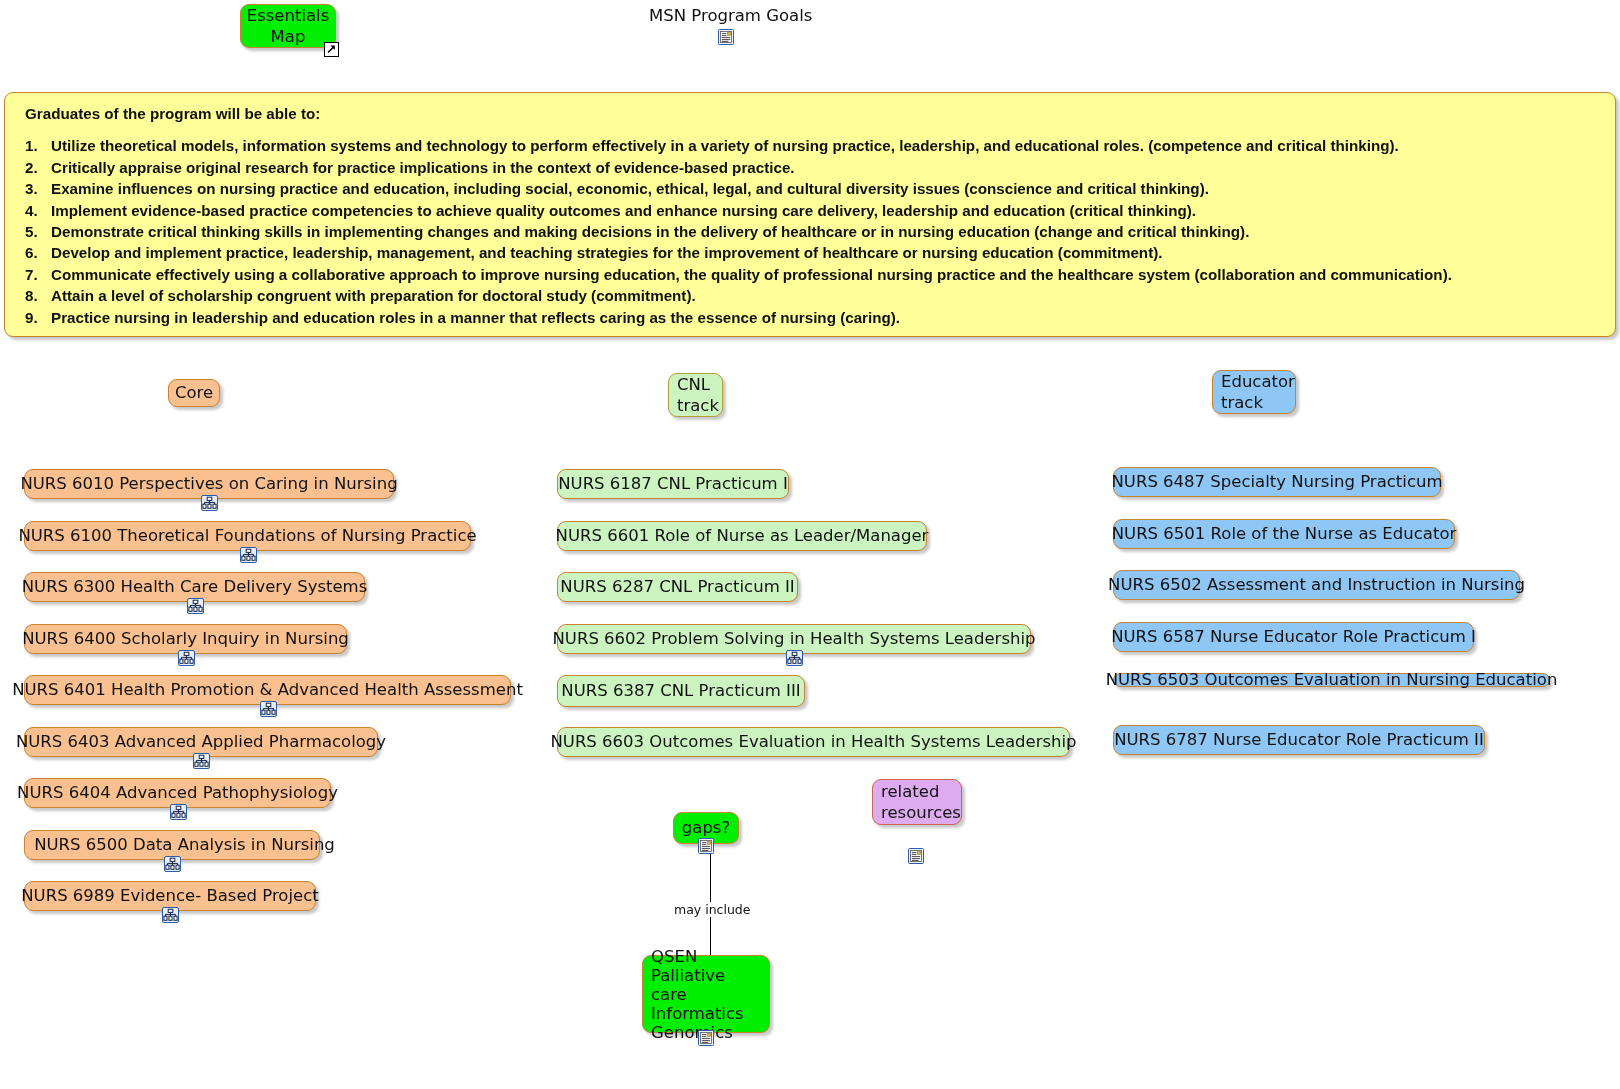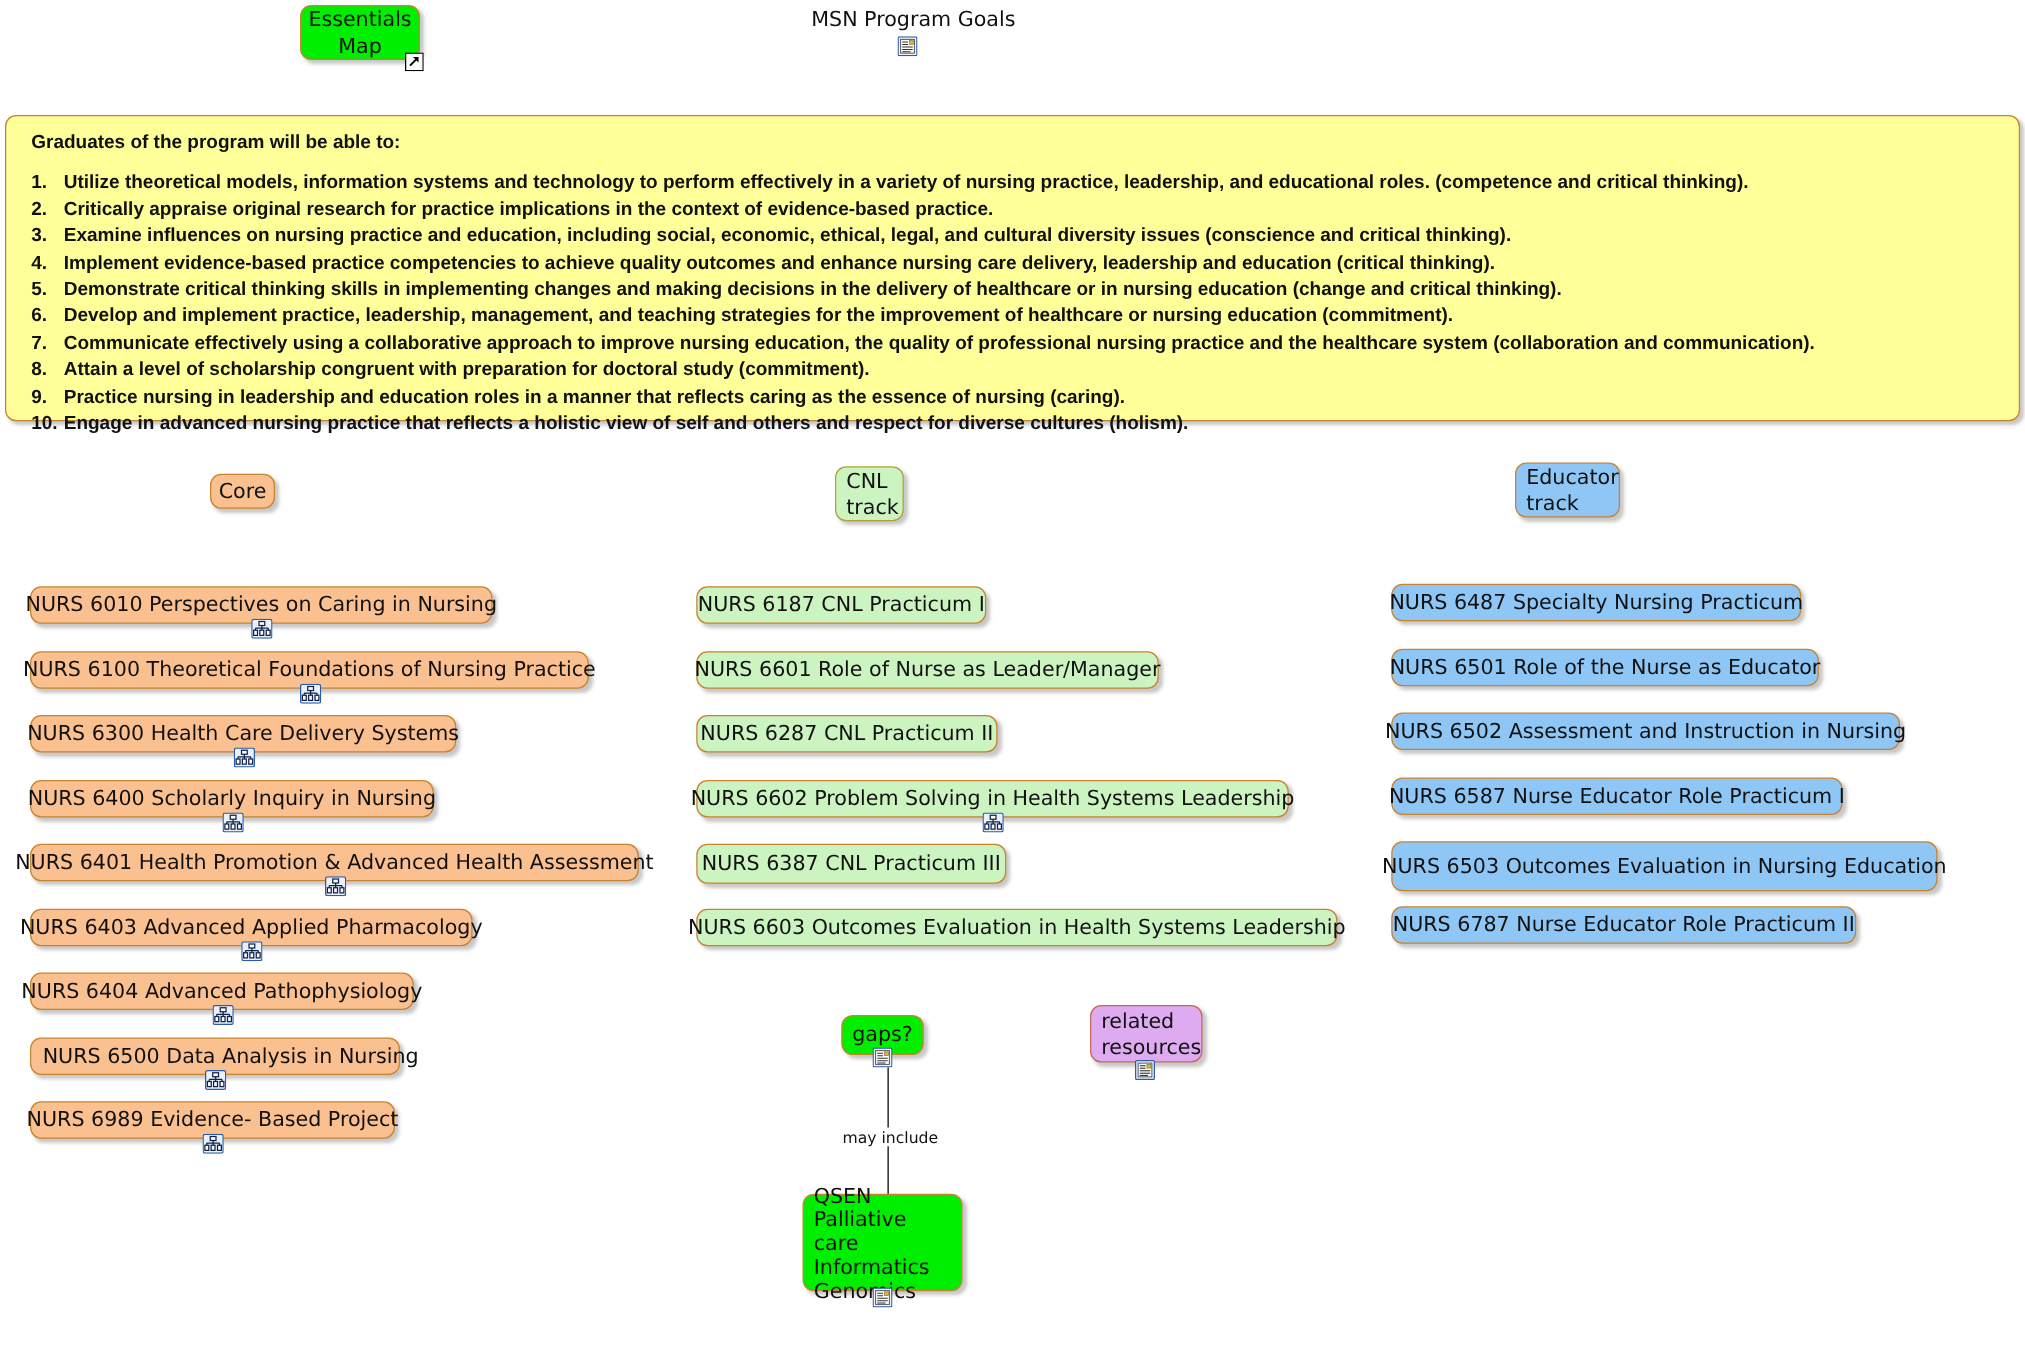--- a/index.html
+++ b/index.html
@@ -200,24 +200,20 @@
           <span class="goals-txt">Communicate effectively using a collaborative approach to improve nursing education, the quality of professional nursing practice and the healthcare system (collaboration and communication).</span>
         </li>
         <li>
           <span class="goals-num">8.</span>
           <span class="goals-txt">Attain a level of scholarship congruent with preparation for doctoral study (commitment).</span>
         </li>
         <li>
           <span class="goals-num">9.</span>
           <span class="goals-txt">Practice nursing in leadership and education roles in a manner that reflects caring as the essence of nursing (caring).</span>
         </li>
-        <li>
-          <span class="goals-num">10.</span>
-          <span class="goals-txt">Engage in advanced nursing practice that reflects a holistic view of self and others and respect for diverse cultures (holism).</span>
-        </li>
       </ul>
   </div>
 
   <div class="node fill-orange bd-orange" style="left:168px; top:379px; width:52px; height:28px;">
     <span>Core</span>
   </div>
 
   <div class="node fill-lgreen bd-olive multi" style="left:668px; top:373px; width:55px; height:44px; display:flex; flex-direction:column; justify-content:center; align-items:flex-start; text-align:left; padding-left:8px;">
     <span>CNL</span>
     <span>track</span>
@@ -403,21 +399,21 @@
       </div>
       <div class="node fill-blue bd-orange" style="left: 1113px; top: 518.5px; width: 342px; height: 30px;">
         <span>NURS 6501 Role of the Nurse as Educator</span>
       </div>
       <div class="node fill-blue bd-orange" style="left: 1113px; top: 570px; width: 407px; height: 30px;">
         <span>NURS 6502 Assessment and Instruction in Nursing</span>
       </div>
       <div class="node fill-blue bd-orange" style="left: 1113px; top: 621.5px; width: 361px; height: 30px;">
         <span>NURS 6587 Nurse Educator Role Practicum I</span>
       </div>
-      <div class="node fill-blue bd-orange" style="left: 1113px; top: 673px; width: 437px; height: 40px;">
+      <div class="node fill-blue bd-orange" style="left: 1113px; top: 673px; width: 437px; height: 14px;">
         <span>NURS 6503 Outcomes Evaluation in Nursing Education</span>
       </div>
       <div class="node fill-blue bd-orange" style="left: 1113px; top: 724.5px; width: 372px; height: 30px;">
         <span>NURS 6787 Nurse Educator Role Practicum II</span>
       </div>
     </div>
 
   <div class="node fill-green bd-orange" style="left:673px; top:812px; width:66px; height:32px;">
     <span>gaps?</span>
   </div>
@@ -449,21 +445,21 @@
       <rect x="2.5" y="2.5" width="11" height="11" fill="#ffffff" stroke="#555555" stroke-width="0.8"></rect>
       <rect x="9.5" y="3.5" width="3.2" height="3" fill="#d8b34a" stroke="#8a6f22" stroke-width="0.5"></rect>
       <line x1="3.8" y1="4.6" x2="8.4" y2="4.6" stroke="#333333" stroke-width="0.9"></line>
       <line x1="3.8" y1="6.6" x2="8.4" y2="6.6" stroke="#333333" stroke-width="0.9"></line>
       <line x1="3.8" y1="8.6" x2="12.2" y2="8.6" stroke="#333333" stroke-width="0.9"></line>
       <line x1="3.8" y1="10.6" x2="12.2" y2="10.6" stroke="#333333" stroke-width="0.9"></line>
       <line x1="3.8" y1="12.4" x2="10.4" y2="12.4" stroke="#333333" stroke-width="0.9"></line>
     </svg>
   </span>
 
-  <div class="node fill-purple bd-red multi" style="left:872px; top:804px; width:90px; height:46px; display:flex; flex-direction:column; justify-content:center; align-items:flex-start; text-align:left; padding-left:8px;">
+  <div class="node fill-purple bd-red multi" style="left:872px; top:779px; width:90px; height:46px; display:flex; flex-direction:column; justify-content:center; align-items:flex-start; text-align:left; padding-left:8px;">
     <span>related</span>
     <span>resources</span>
   </div>
   <span class="icon-note" style="left:908px; top:848px;">
     <svg width="16" height="16" viewBox="0 0 16 16">
       <rect x="0.5" y="0.5" width="15" height="15" fill="#eef3fb" stroke="#2a5caa" stroke-width="1" rx="1"></rect>
       <rect x="2.5" y="2.5" width="11" height="11" fill="#ffffff" stroke="#555555" stroke-width="0.8"></rect>
       <rect x="9.5" y="3.5" width="3.2" height="3" fill="#d8b34a" stroke="#8a6f22" stroke-width="0.5"></rect>
       <line x1="3.8" y1="4.6" x2="8.4" y2="4.6" stroke="#333333" stroke-width="0.9"></line>
       <line x1="3.8" y1="6.6" x2="8.4" y2="6.6" stroke="#333333" stroke-width="0.9"></line>

